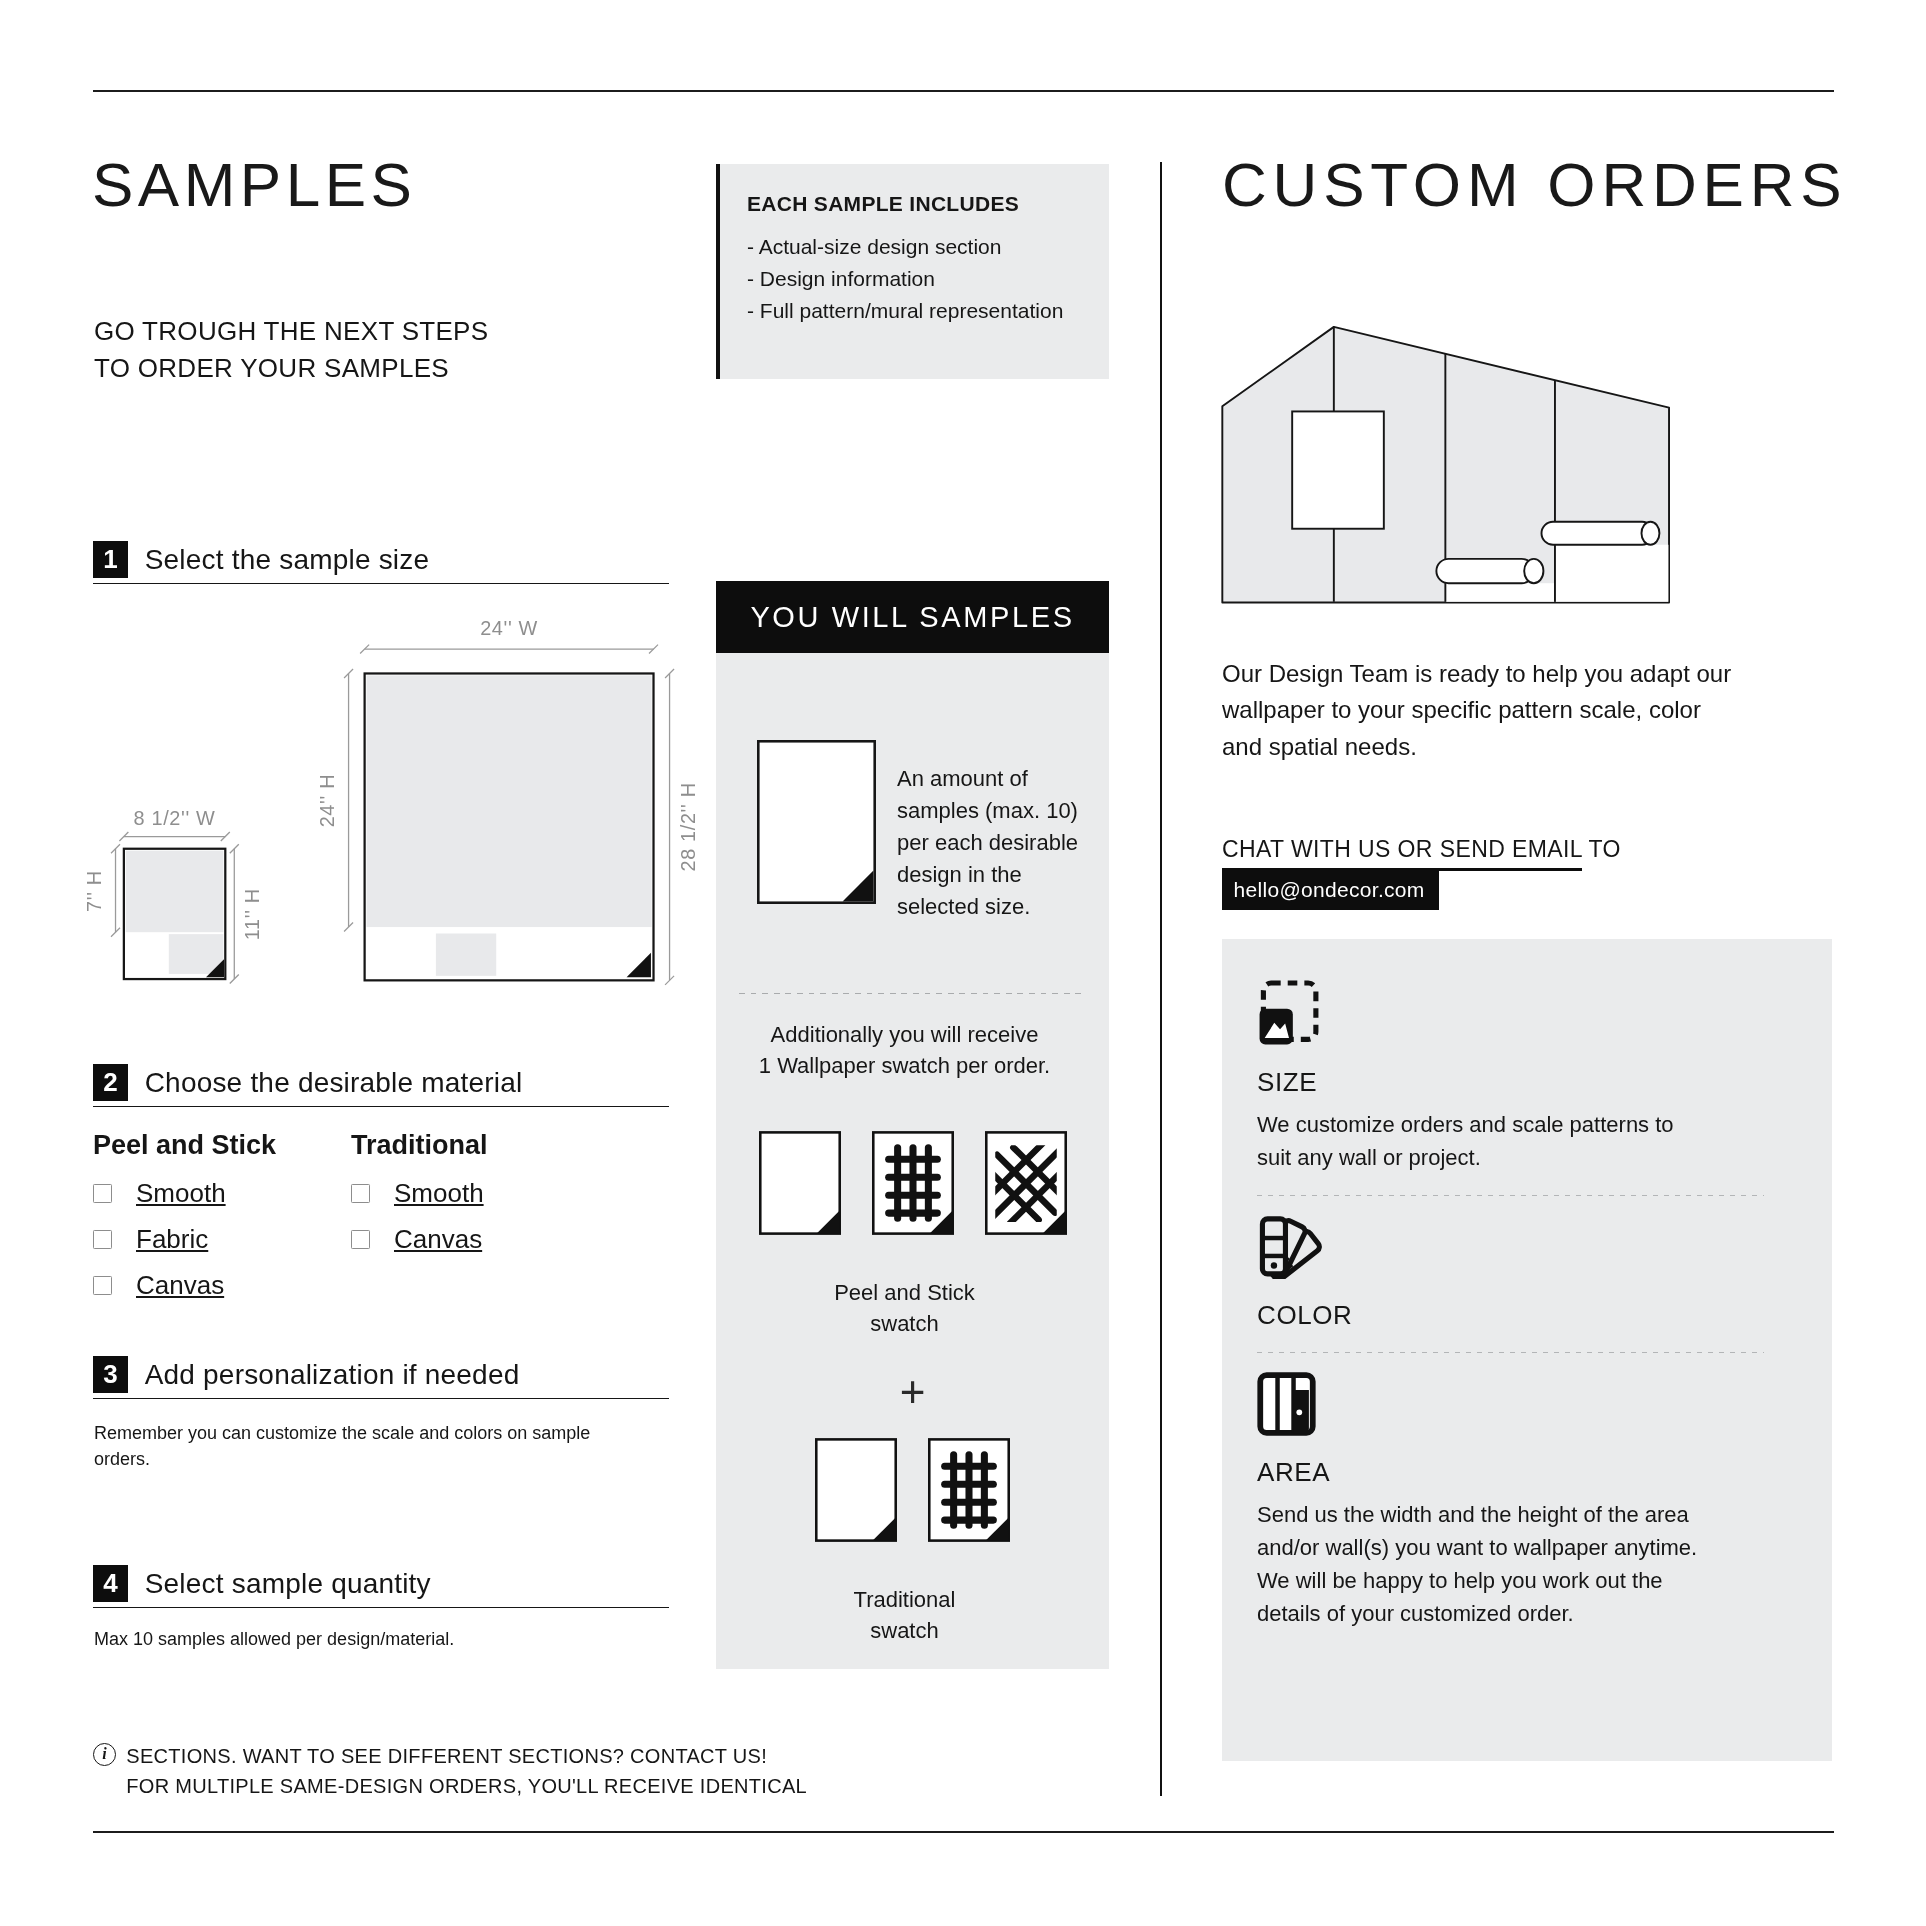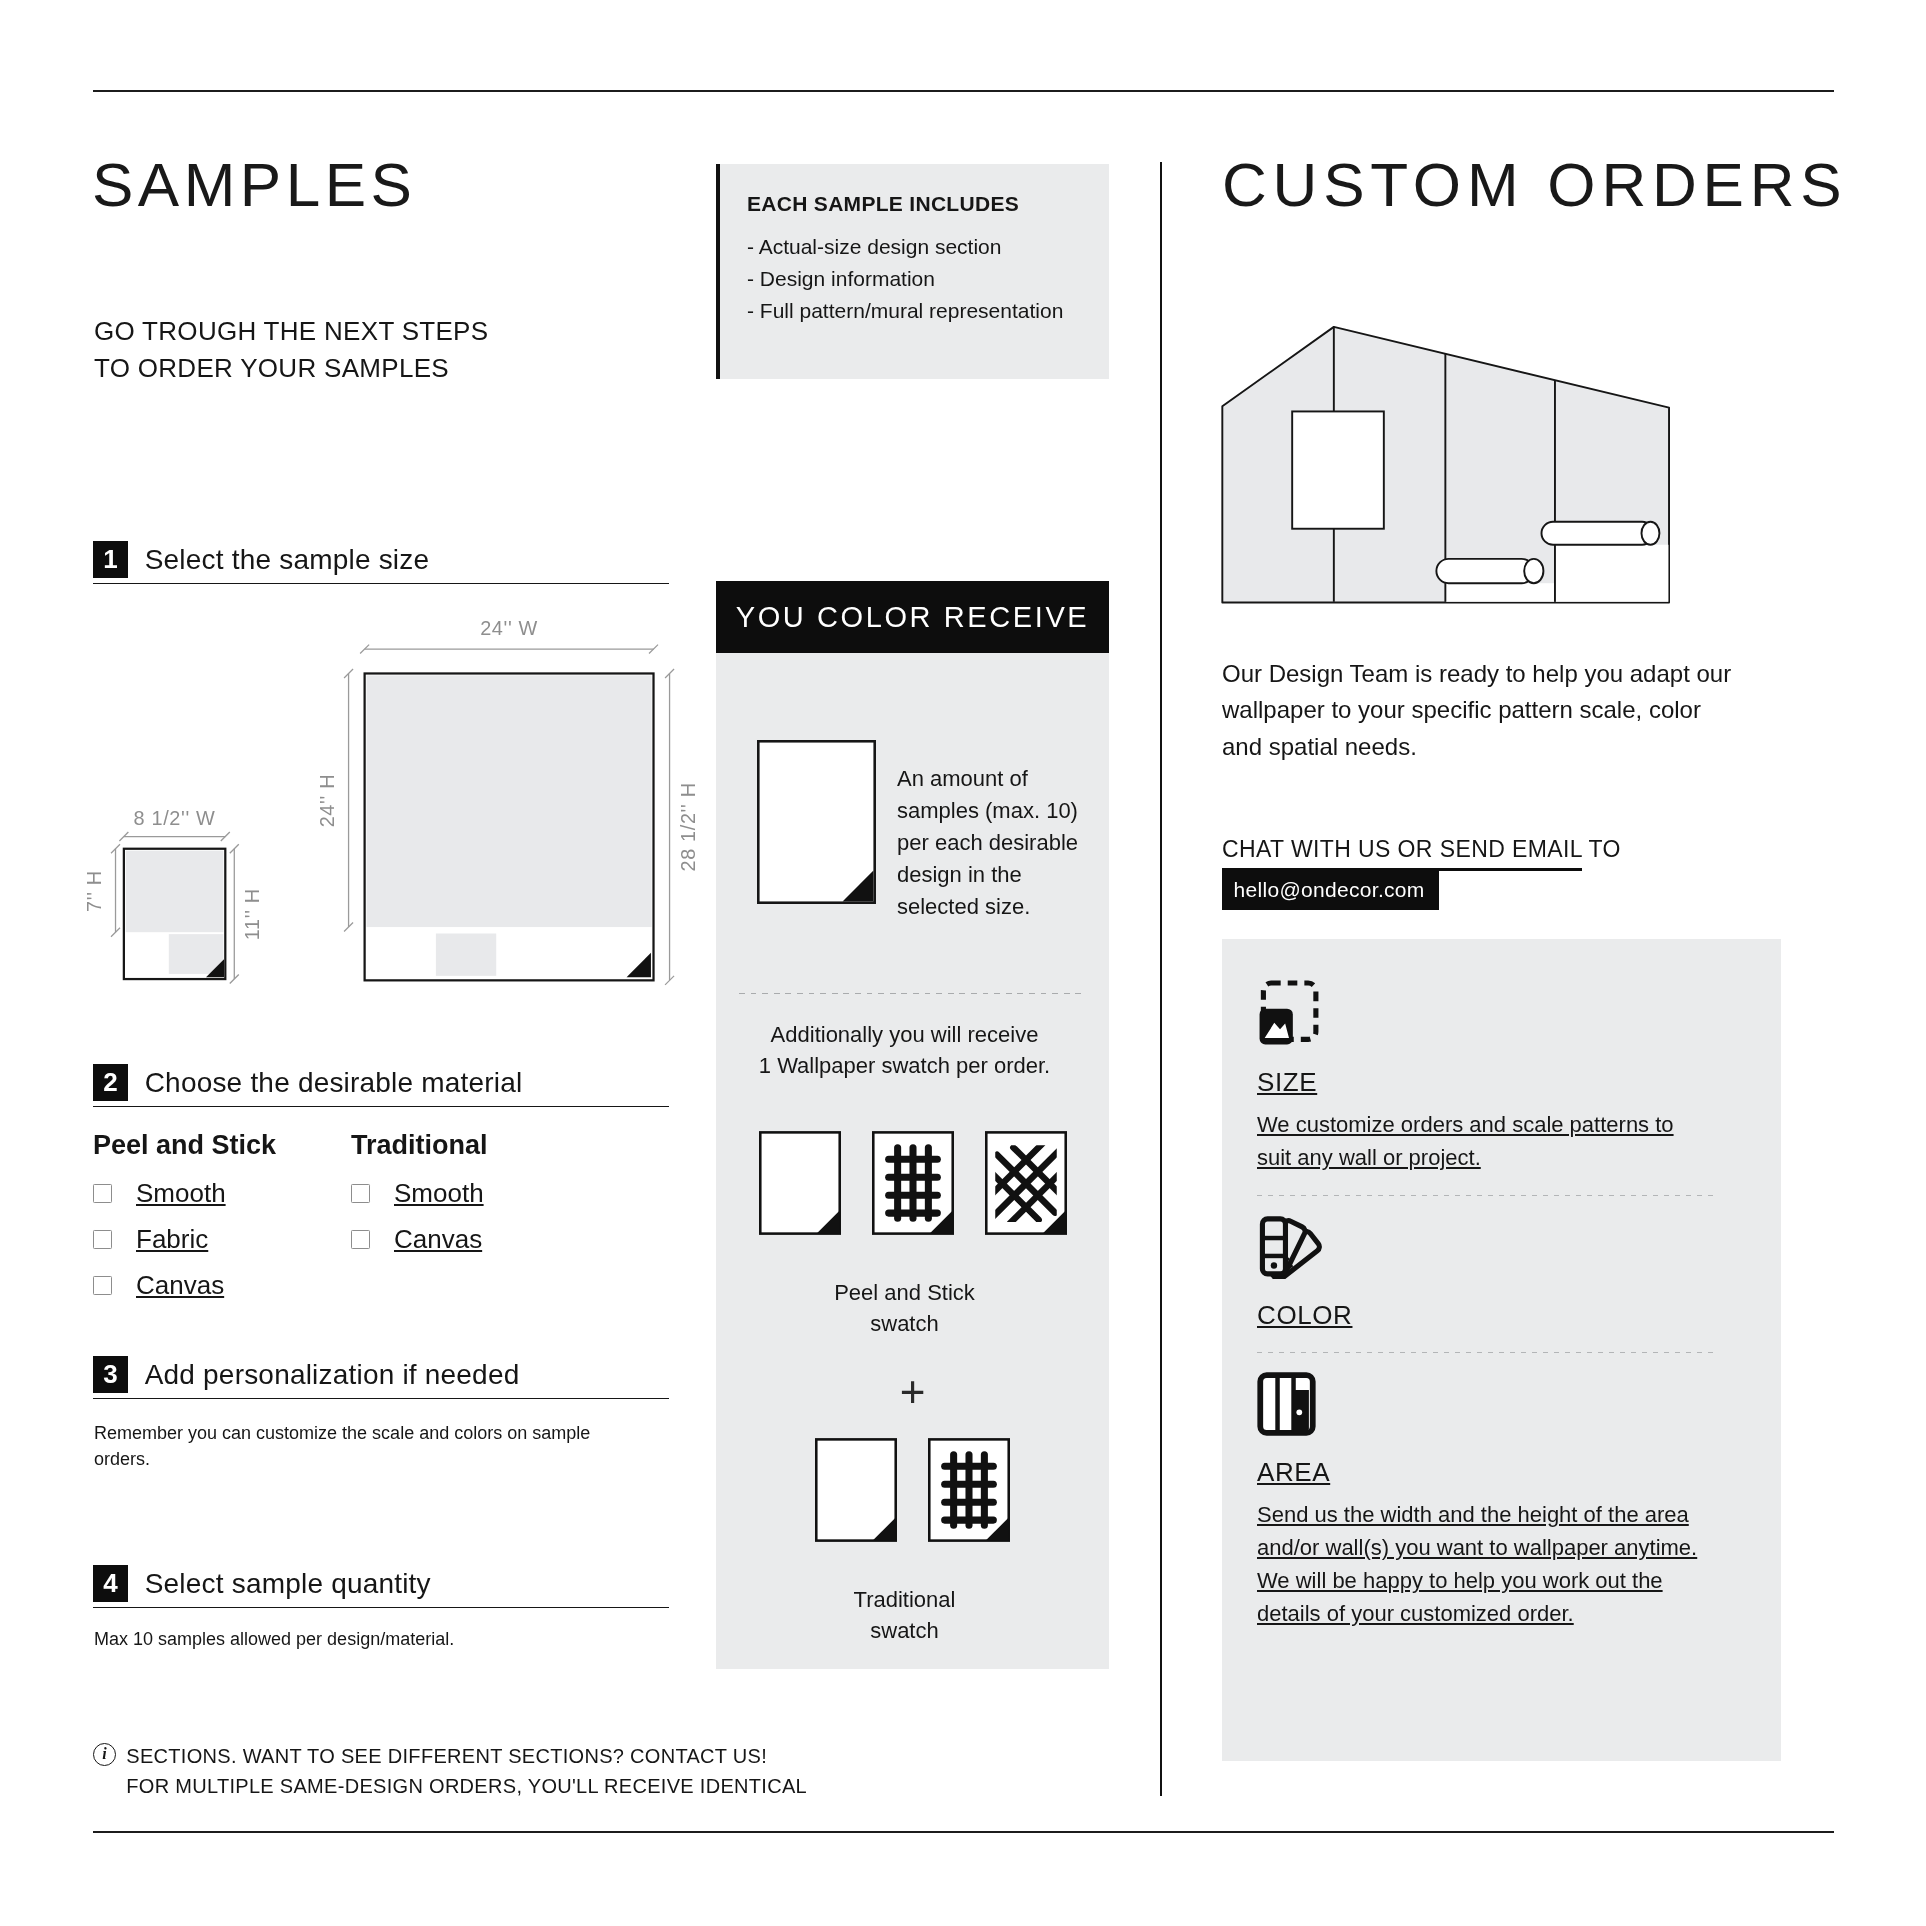--- a/index.html
+++ b/index.html
@@ -59,22 +59,22 @@
   .center-text span{display:block;}
   .swatch-row{position:absolute;left:0;right:0;display:flex;justify-content:center;gap:31px;}
   .plus-sign{position:absolute;left:0;right:0;text-align:center;font-size:44px;font-weight:400;color:#2a2a2a;}
 
   
   .intro-text{font-size:24px;line-height:1.52;}
   .chat-label{font-size:23px;letter-spacing:0.4px;}
   .email-line{position:absolute;left:1222px;top:868px;width:360px;height:2.6px;background:#0d0d0d;}
   .email-box{position:absolute;left:1222px;top:871px;background:#0d0d0d;color:#fff;
     font-size:21px;padding:7px 14px 8.3px 11.6px;letter-spacing:0.3px;cursor:pointer;}
-  .features-panel{position:absolute;left:1222px;top:939px;width:559px;height:822px;
-    background:var(--panel);padding:40px 68px 26px 35px;text-decoration:underline;}
+  .features-panel{position:absolute;left:1222px;top:939px;width:610px;height:822px;
+    background:var(--panel);padding:40px 68px 26px 35px;}
   .feature-title{font-size:26px;letter-spacing:0.6px;margin:19px 0 10.3px 0;}
   .feature-text{font-size:22px;line-height:1.5;width:449px;}
   .feature-divider{height:1.3px;margin:20.5px 0 19px 0;
     background:repeating-linear-gradient(90deg,#b3b5b7 0 5.1px,transparent 5.1px 11px);}
 
   svg text{font-family:"Liberation Sans", sans-serif;}
   .dimtxt{fill:#8e8e8e;font-size:31px;letter-spacing:1px;}
 </style>
 </head>
 <body>
@@ -204,21 +204,21 @@
 </div>
 
 <aside class="includes-box">
   <div class="includes-title">EACH SAMPLE INCLUDES</div>
   <div class="includes-item">- Actual-size design section</div>
   <div class="includes-item">- Design information</div>
   <div class="includes-item">- Full pattern/mural representation</div>
 </aside>
 
 <section class="receive-panel">
-  <div class="receive-header">YOU COLOR RECEIVE</div>
+  <div class="receive-header">YOU WILL SAMPLES</div>
   <div class="receive-body">
 
     <svg class="abs" style="left:41px;top:87px;" width="119" height="164" viewBox="0 0 185 255">
       <rect x="2" y="2" width="181" height="251" fill="#ffffff" stroke="#161616" stroke-width="4"></rect>
       <polygon points="133,251 181,251 181,203" fill="#111"></polygon>
     </svg>
 
     <p class="abs mid-text" style="left:181px;top:110px;width:205px;">An amount of samples (max. 10) per each desirable design in the selected size.</p>
 
     <div class="dashed-line" style="top:340px;"></div>

